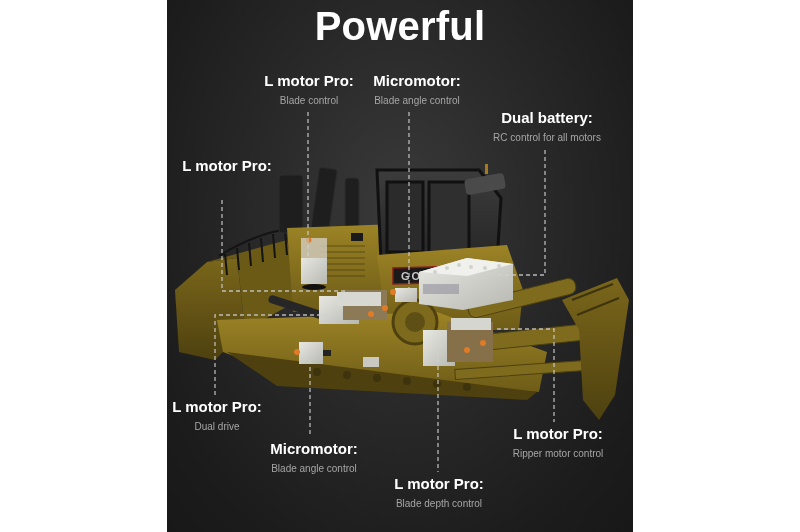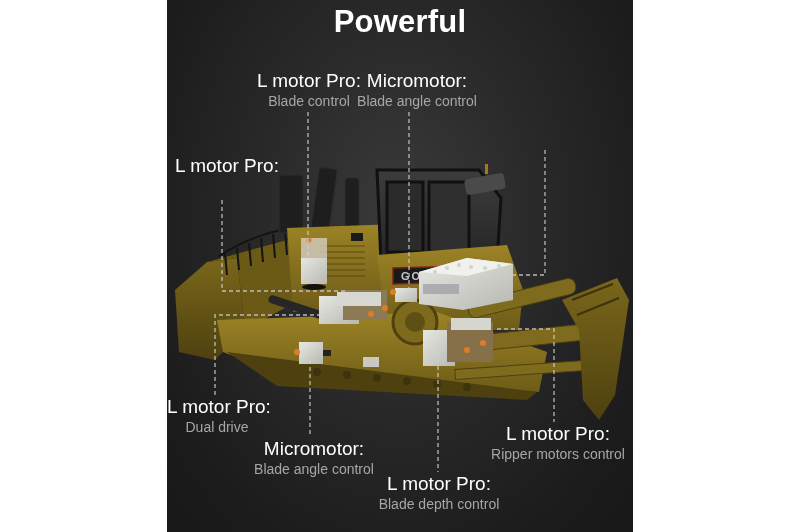--- a/index.html
+++ b/index.html
@@ -4,25 +4,25 @@
 <style>
   html, body { margin: 0; padding: 0; background: #ffffff; }
   body { width: 800px; height: 532px; position: relative; overflow: hidden; font-family: "Liberation Sans", sans-serif; }
   .panel {
     position: absolute; left: 167px; top: 0; width: 466px; height: 532px;
     background: radial-gradient(ellipse at 50% 40%, #3a3a3a 0%, #2a2a2a 40%, #1c1c1c 80%, #181818 100%);
     overflow: hidden;
   }
   .title {
     position: absolute; left: 0; width: 466px; top: 4px; text-align: center;
-    color: #ffffff; font-weight: bold; font-size: 31px; letter-spacing: 0.2px;
+    color: #ffffff; font-weight: bold; font-size: 40px; letter-spacing: 0.2px;
   }
   .label { position: absolute; text-align: center; white-space: nowrap; line-height: 20px; }
-  .label .head { color: #ffffff; font-size: 19px; display: block; }
-  .label .sub { color: #a6a6a6; font-size: 14px; display: block; }
+  .label .head { color: #ffffff; font-size: 15px; display: block; font-weight: bold; }
+  .label .sub { color: #a6a6a6; font-size: 10px; display: block; }
   .scene { position: absolute; left: 0; top: 0; width: 466px; height: 532px; }
   .lines { position: absolute; left: 0; top: 0; width: 466px; height: 532px; pointer-events: none; }
 </style>
 </head>
 <body>
 
 <div class="panel">
 
   <svg class="scene" viewBox="0 0 466 532" xmlns="http://www.w3.org/2000/svg">
     <defs>
@@ -189,20 +189,22 @@
     <span class="head">L motor Pro:</span>
     <span class="sub">Blade control</span>
   </div>
 
   <div class="label" style="left:182px; top:71px; width:136px;">
     <span class="head">Micromotor:</span>
     <span class="sub">Blade angle control</span>
   </div>
 
   <div class="label" style="left:298px; top:108px; width:164px;">
+    <span class="head">Dual battery:</span>
+    <span class="sub">RC control for all motors</span>
   </div>
 
   <div class="label" style="left:2px; top:156px; width:116px;">
     <span class="head">L motor Pro:</span>
   </div>
 
   <div class="label" style="left:0px; top:397px; width:100px;">
     <span class="head">L motor Pro:</span>
     <span class="sub">Dual drive</span>
   </div>
@@ -212,16 +214,16 @@
     <span class="sub">Blade angle control</span>
   </div>
 
   <div class="label" style="left:202px; top:474px; width:140px;">
     <span class="head">L motor Pro:</span>
     <span class="sub">Blade depth control</span>
   </div>
 
   <div class="label" style="left:318px; top:424px; width:146px;">
     <span class="head">L motor Pro:</span>
-    <span class="sub">Ripper motors control</span>
+    <span class="sub">Ripper motor control</span>
   </div>
 
 </div>
 
 </body></html>

